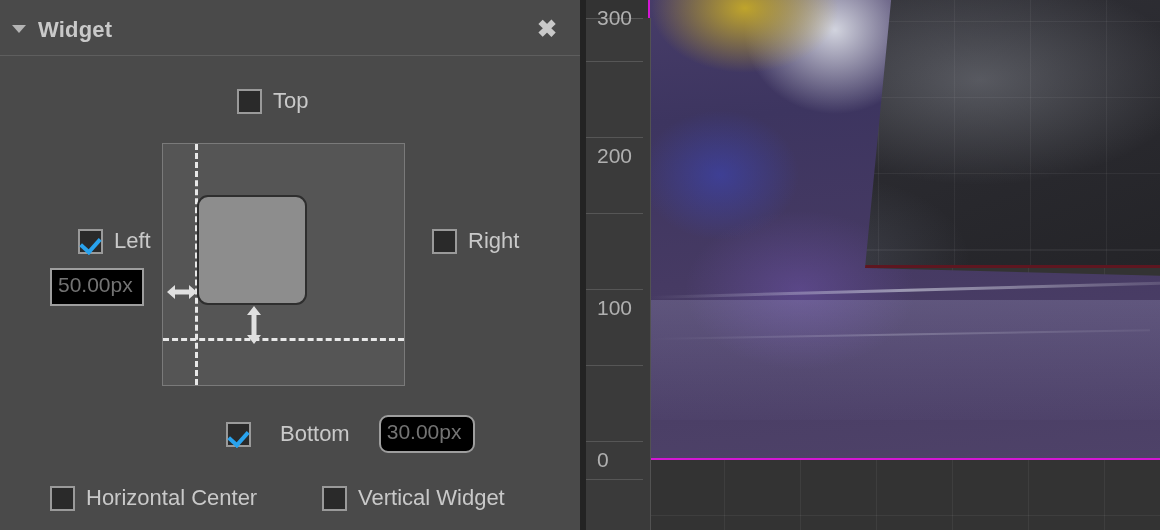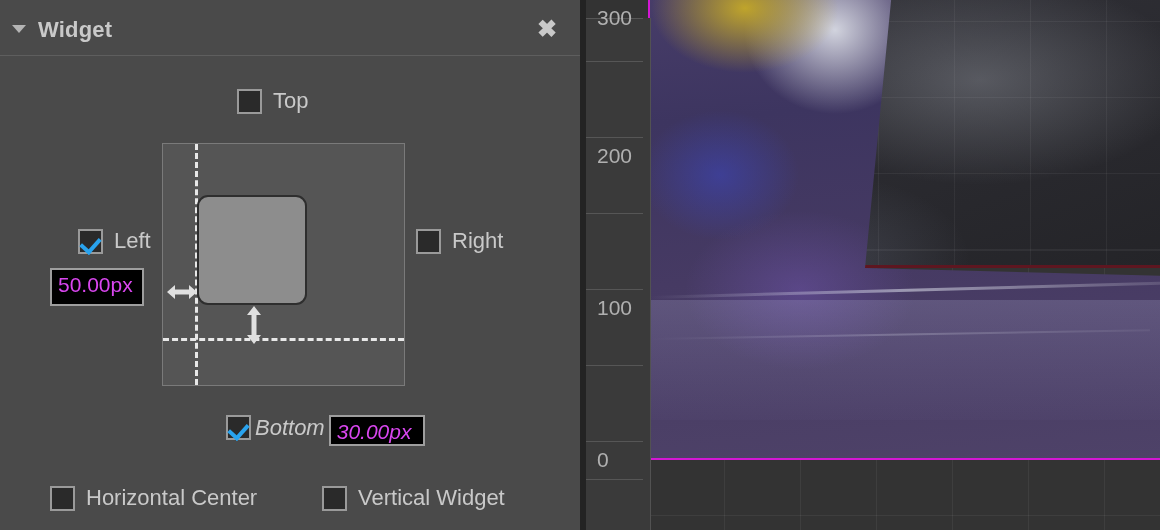--- a/index.html
+++ b/index.html
@@ -55,37 +55,37 @@
     transform:rotate(42deg);
   }
   .cb-row{ display:flex; align-items:center; gap:11px; }
   .cb-label{ font-size:22px; color:#c9c9c9; white-space:nowrap; }
 
   
   #row-top{ position:absolute; left:226px; top:88px;padding-left:11px; }
 
   
   #row-left{ position:absolute; left:50px; top:228px;padding-left:28px; }
-  #row-right{ position:absolute; left:416px; top:228px;justify-content:flex-end; }
+  #row-right{ position:absolute; left:432px; top:228px;justify-content:flex-end; }
 
   .numfield{
     border:2px solid #9e9e9e;
     background:#000;
-    color:#d946ef;
+    color:#737373;
     font-size:21px;
     padding:3px 2px 5px 6px;
     overflow:hidden;
     white-space:nowrap;
     cursor:text;
   }
   #field-left{ position:absolute; left:50px; top:268px; width:94px; height:38px; }
 
   
-  #row-bottom{ position:absolute; left:226px; top:415px; display:flex; align-items:flex-start; gap:4px;font-style:italic; }
-  #field-bottom{ width:96px; height:31px; }
+  #row-bottom{ position:absolute; left:226px; top:415px; display:flex; align-items:center; gap:29px; }
+  #field-bottom{ width:96px; height:38px;border-radius:9px; }
 
   
   #row-hcenter{ position:absolute; left:50px; top:485px;justify-content:space-between; }
   #row-vcenter{ position:absolute; left:322px; top:485px; }
 
   
   #anchor-preview{
     position:absolute; left:162px; top:143px;
     width:243px; height:243px;
     background:#555555;

